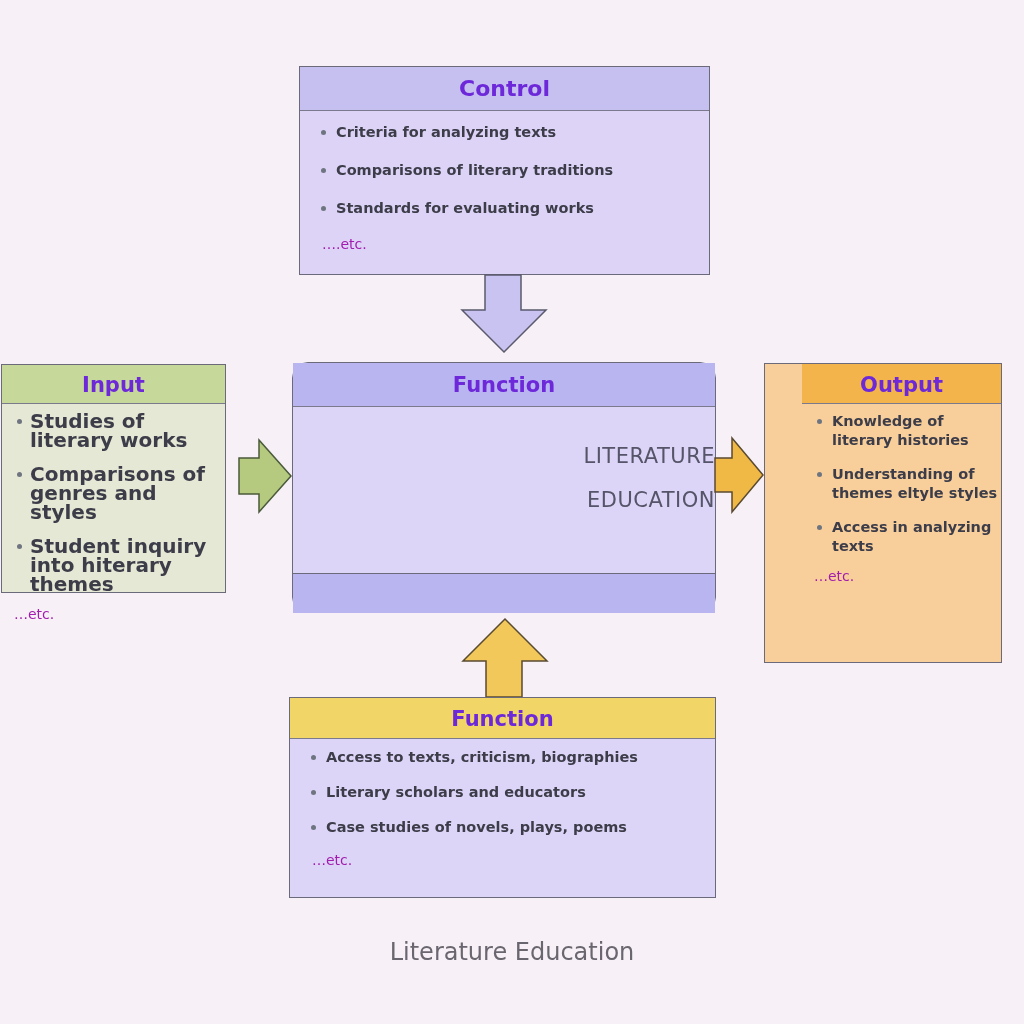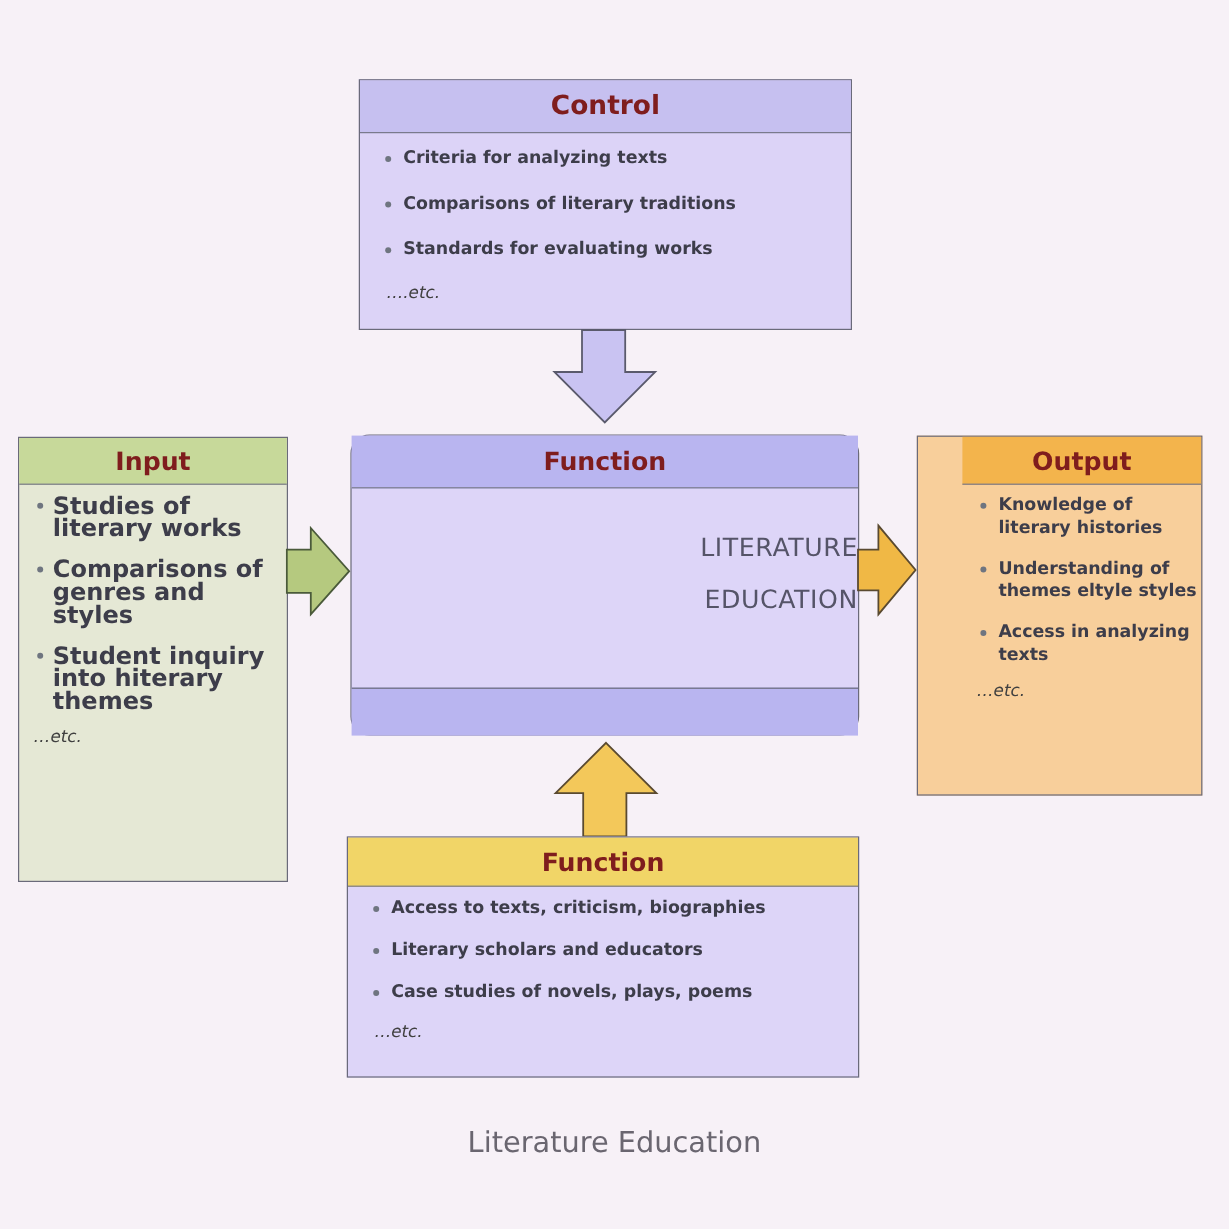--- a/index.html
+++ b/index.html
@@ -5,48 +5,48 @@
   html, body { margin: 0; padding: 0; }
   body {
     width: 1024px; height: 1024px; position: relative; overflow: hidden;
     background: #f7f1f7;
     font-family: "DejaVu Sans", sans-serif;
     color: #3a3a48;
   }
   .box { position: absolute; box-sizing: border-box; border: 1.5px solid #6a6a7a; }
   .box-head {
     box-sizing: border-box; border-bottom: 1.5px solid #7a7a8c;
-    text-align: center; font-weight: bold; color: #7f1d1d;
+    text-align: center; font-weight: bold; color: #6d28d9;
   }
   .box-body { box-sizing: border-box; }
   ul.items { list-style: none; margin: 0; padding: 0; font-weight: bold; }
   ul.items li { position: relative; padding-left: 22px; color: #3d3d4a; }
   ul.items li::before {
     content: ""; position: absolute; left: 7px; width: 5px; height: 5px;
     border-radius: 50%; background: #6f7580;
   }
-  .etc { color: #404040; font-style: italic; }
+  .etc { color: #a21caf; }
 
   
   #control { left: 299px; top: 66px; width: 411px; height: 209px; background: #dcd3f7; }
   #control .box-head { height: 44px; line-height: 44px; font-size: 22px; background: #c6c0f0; }
   #control .box-body { padding: 11px 0 0 14px; }
   #control ul.items li { font-size: 14.5px; height: 38px; line-height: 20px; }
   #control ul.items li::before { top: 8px; }
   #control .etc { font-size: 14px; padding-left: 8px; }
 
   
   #function { left: 292px; top: 362px; width: 424px; height: 251px; background: #ddd5f8; border-radius: 16px; }
   #function .box-head { height: 44px; line-height: 44px; font-size: 21px; background: #b9b5f0; }
   #function .box-body { height: 166px; text-align: right; padding-top: 27px; padding-left: 40px; }
   #function .fn-line { font-size: 21px; letter-spacing: 0.5px; color: #555468; line-height: 44px; }
   #function .box-foot { height: 40px; background: #b9b5f0; border-top: 1.5px solid #6a6a7a; box-sizing: border-box; }
 
   
-  #input { left: 15px; top: 364px; width: 225px; height: 371px; background: #e5e8d5; }
+  #input { left: 1px; top: 364px; width: 225px; height: 229px; background: #e5e8d5; }
   #input .box-head { height: 39px; line-height: 41px; font-size: 21px; background: #c7d99a; }
   #input .box-body { padding: 8px 0 0 12px; }
   #input ul.items li { font-size: 20px; line-height: 19px; margin-bottom: 15px; padding-left: 16px; }
   #input ul.items li::before { left: 3px; top: 7px; }
   #input .etc { font-size: 14px; margin-top: -3px; }
 
   
   #output { left: 764px; top: 363px; width: 238px; height: 300px; background: #f8cf9b; padding-left: 37px; }
   #output .box-head { height: 40px; line-height: 42px; font-size: 21px; background: #f3b44c; }
   #output .box-body { padding: 8px 0 0 12px; }

